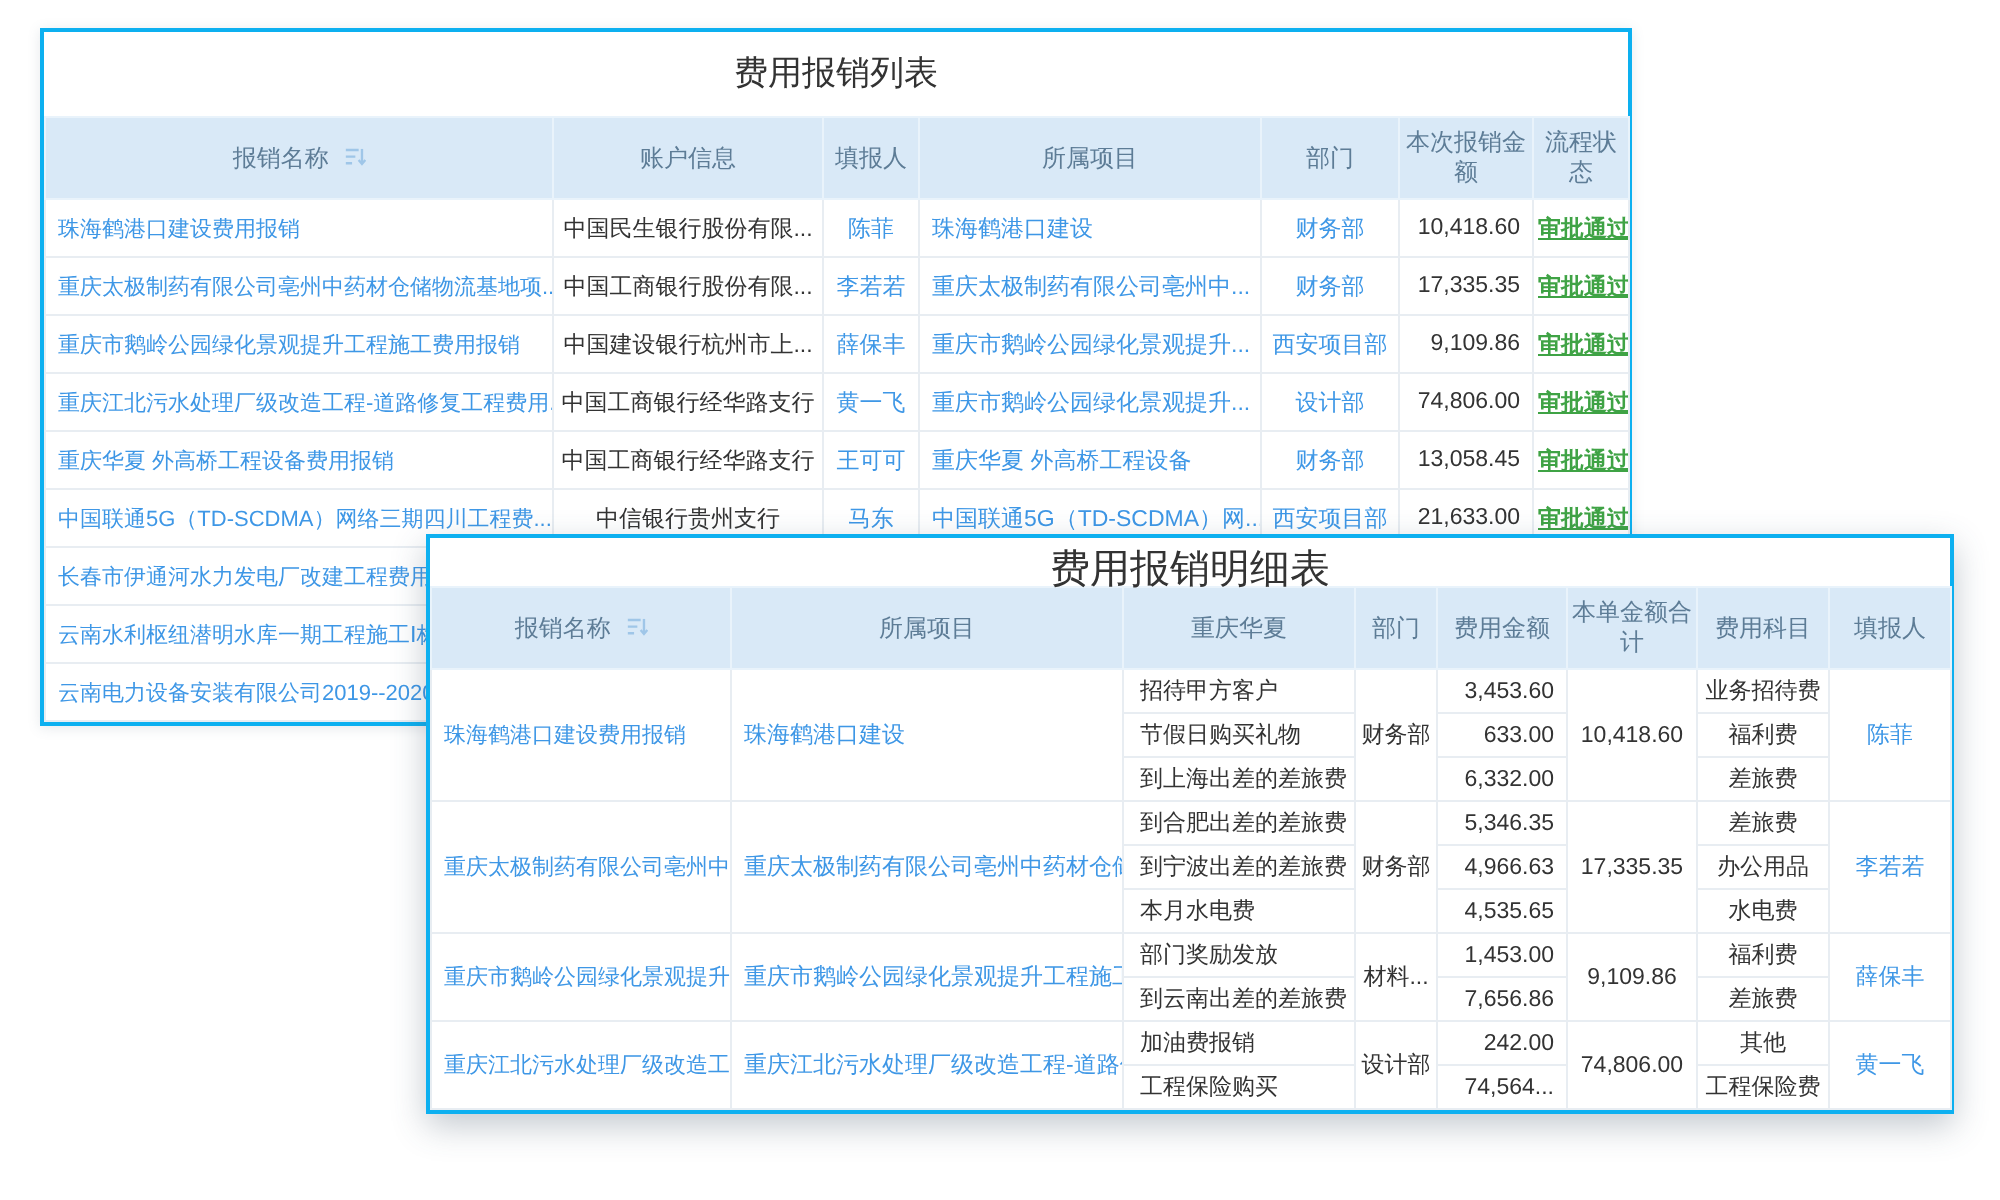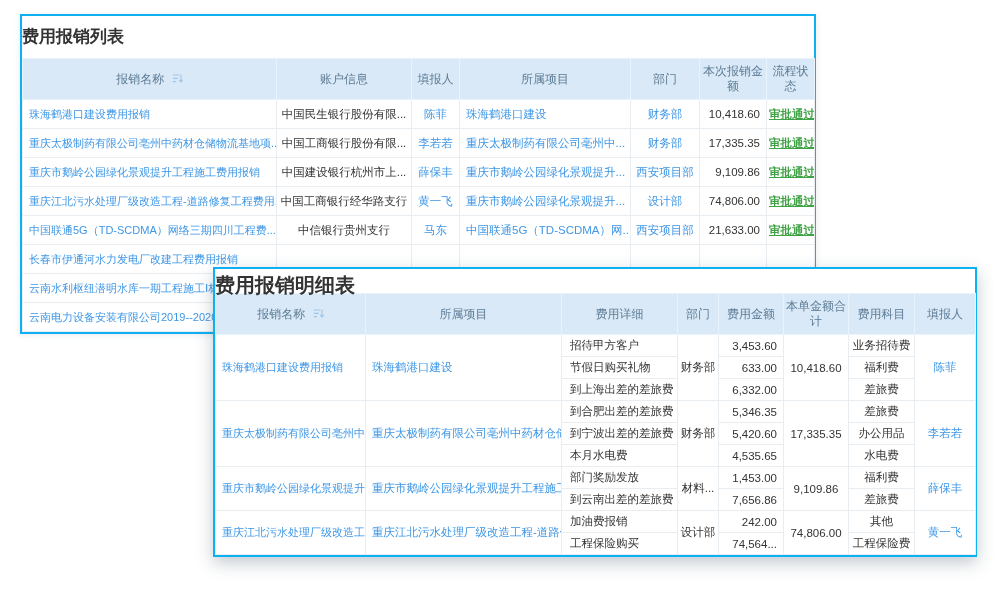--- a/index.html
+++ b/index.html
@@ -3,21 +3,21 @@
 <meta charset="utf-8">
 <style>
   html,body{margin:0;padding:0;background:#ffffff;}
   body{width:1000px;height:600px;font-family:"Liberation Sans",sans-serif;}
   .stage{position:relative;width:1000px;height:600px;overflow:hidden;background:#fff;}
 
   .panel{position:absolute;background:#fff;border:2px solid #0db0f0;}
   .panel1{left:20px;top:14px;width:792px;box-shadow:0 1px 6px rgba(90,110,130,.15);}
   .panel2{left:213px;top:267px;width:760px;box-shadow:0 6px 16px rgba(60,80,100,.30);}
 
-  .panel-title{font-weight:bold;color:#333;}
+  .panel-title{text-align:center;font-weight:normal;color:#333;}
   .panel1 .panel-title{height:42px;line-height:42px;font-size:17px;}
   .panel2 .panel-title{height:24px;line-height:33px;font-size:20px;}
 
   table{border-collapse:collapse;table-layout:fixed;width:100%;}
   th{background:#d9e9f7;color:#5d7c96;font-weight:normal;font-size:12px;
      border:1px solid #e9f3fb;padding:2px;text-align:center;line-height:1.25;}
   .grid1 th{height:36px;}
   .grid2 th{height:36px;}
   td{border:1px solid #e8edf2;font-size:11.5px;color:#333;padding:0 6px;
      overflow:hidden;white-space:nowrap;background:#fff;}
@@ -98,20 +98,29 @@
         <tr>
           <td class="name lnk">重庆江北污水处理厂级改造工程-道路修复工程费用...</td>
           <td class="ctr">中国工商银行经华路支行</td>
           <td class="ctr lnk">黄一飞</td>
           <td class="lnk">重庆市鹅岭公园绿化景观提升...</td>
           <td class="ctr lnk">设计部</td>
           <td class="num">74,806.00</td>
           <td class="ctr grn">审批通过</td>
         </tr>
         <tr>
+          <td class="name lnk">重庆华夏 外高桥工程设备费用报销</td>
+          <td class="ctr">中国工商银行经华路支行</td>
+          <td class="ctr lnk">王可可</td>
+          <td class="lnk">重庆华夏 外高桥工程设备</td>
+          <td class="ctr lnk">财务部</td>
+          <td class="num">13,058.45</td>
+          <td class="ctr grn">审批通过</td>
+        </tr>
+        <tr>
           <td class="name lnk">中国联通5G（TD-SCDMA）网络三期四川工程费...</td>
           <td class="ctr">中信银行贵州支行</td>
           <td class="ctr lnk">马东</td>
           <td class="lnk">中国联通5G（TD-SCDMA）网...</td>
           <td class="ctr lnk">西安项目部</td>
           <td class="num">21,633.00</td>
           <td class="ctr grn">审批通过</td>
         </tr>
         <tr>
           <td class="name lnk">长春市伊通河水力发电厂改建工程费用报销</td>
@@ -161,21 +170,21 @@
         <tr>
           <th>
             <span>报销名称</span>
             <svg class="sort-ic" width="11" height="11" viewBox="0 0 12 12">
               <path d="M1 2.2h7M1 5.8h5.2M1 9.4h3.4" stroke="#9fc6e8" stroke-width="1.3" fill="none"></path>
               <path d="M9.8 1.6v7.6" stroke="#9fc6e8" stroke-width="1.3" fill="none"></path>
               <path d="M8 7.6l1.8 2.2 1.8-2.2" stroke="#9fc6e8" stroke-width="1.3" fill="none"></path>
             </svg>
           </th>
           <th>所属项目</th>
-          <th>费用详细</th>
+          <th>重庆华夏</th>
           <th>部门</th>
           <th>费用金额</th>
           <th>本单金额合计</th>
           <th>费用科目</th>
           <th>填报人</th>
         </tr>
       </thead>
       <tbody>
 
         <tr>
@@ -204,21 +213,21 @@
           <td class="lnk" rowspan="3">重庆太极制药有限公司亳州中药材仓储物流</td>
           <td class="det">到合肥出差的差旅费</td>
           <td class="ctr" rowspan="3">财务部</td>
           <td class="num">5,346.35</td>
           <td class="ctr" rowspan="3">17,335.35</td>
           <td class="ctr">差旅费</td>
           <td class="ctr lnk" rowspan="3">李若若</td>
         </tr>
         <tr>
           <td class="det">到宁波出差的差旅费</td>
-          <td class="num">5,420.60</td>
+          <td class="num">4,966.63</td>
           <td class="ctr">办公用品</td>
         </tr>
         <tr>
           <td class="det">本月水电费</td>
           <td class="num">4,535.65</td>
           <td class="ctr">水电费</td>
         </tr>
 
         <tr>
           <td class="name lnk" rowspan="2">重庆市鹅岭公园绿化景观提升工程</td>

